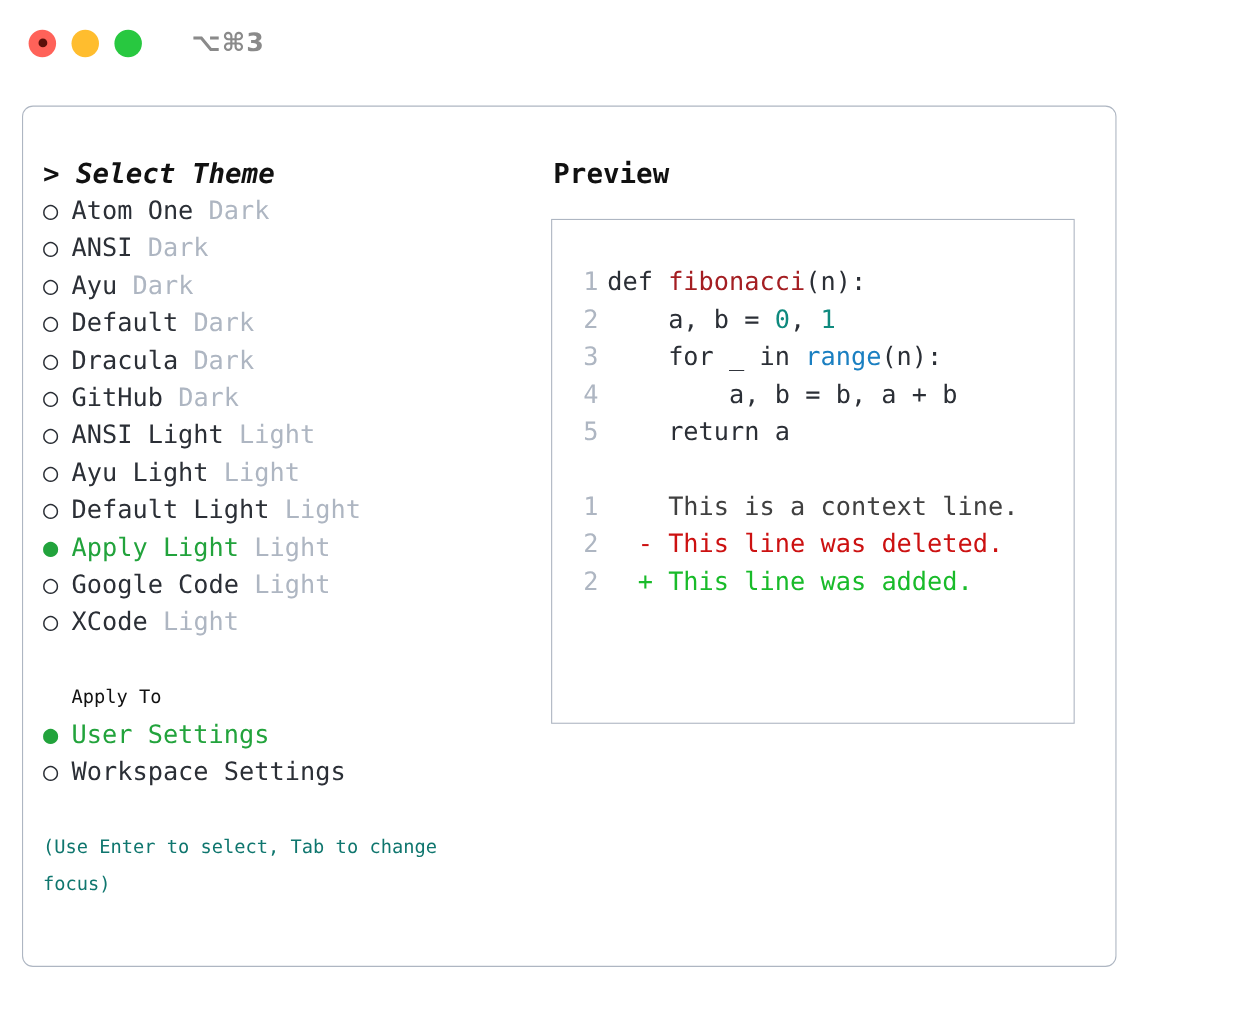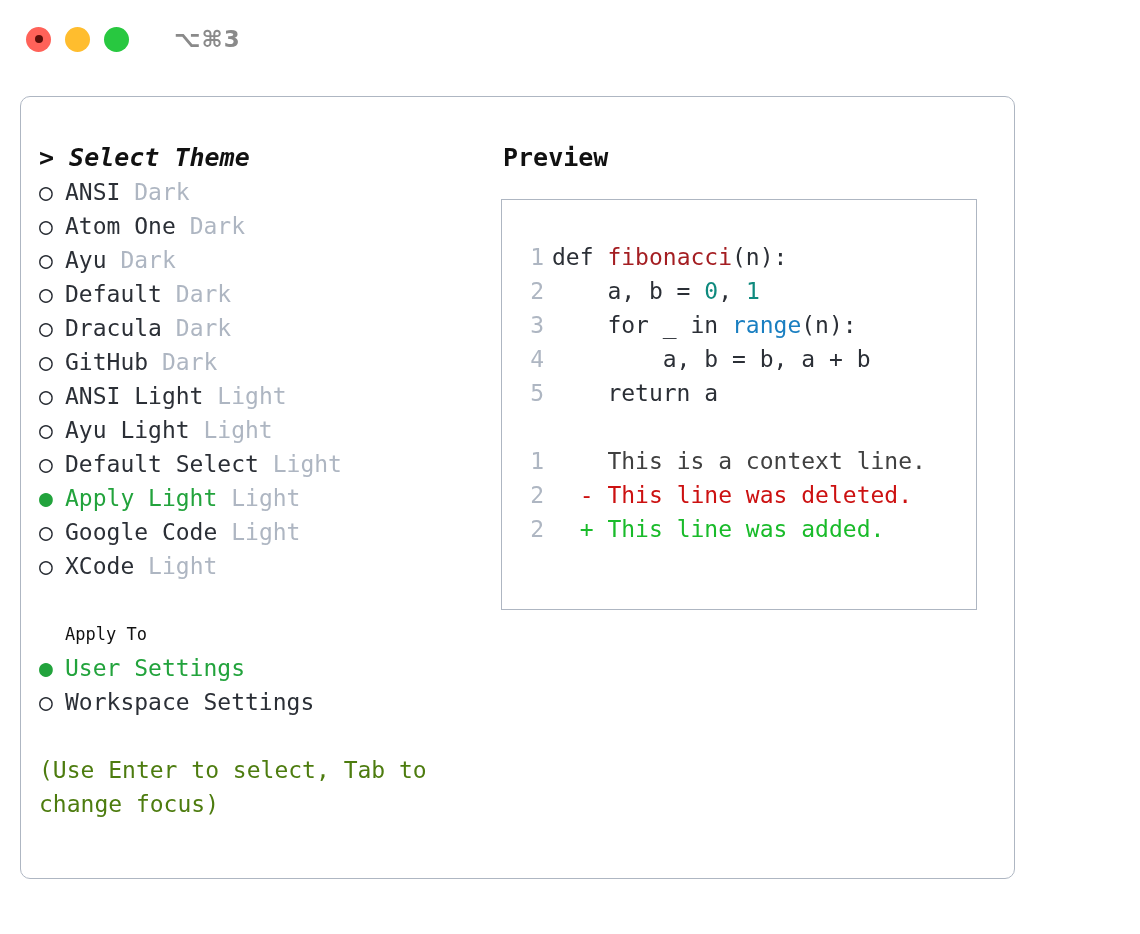--- a/index.html
+++ b/index.html
@@ -131,39 +131,39 @@
   .sub-header {
     font-size: 17px;
     line-height: 34px;
     color: #111111;
     white-space: pre;
     padding-left: 26px;
   }
 
   .hint {
     margin-top: 34px;
-    font-size: 23px;
-    line-height: 34px;
-    color: #4d7c0f;
+    font-size: 17px;
+    line-height: 34px;
+    color: #0f766e;
     width: 410px;
     word-wrap: break-word;
   }
 
   
   .preview-title {
     font-size: 25px;
     font-weight: bold;
     color: #111111;
     line-height: 34px;
     margin-left: 2px;
   }
   .preview-box {
     margin-top: 24px;
     width: 476px;
-    height: 411px;
+    height: 459px;
     border: 1.5px solid #aeb6c2;
     box-sizing: border-box;
     padding: 40px 0 0 14px;
     background: #ffffff;
   }
   .code-line {
     font-size: 23px;
     line-height: 34px;
     white-space: pre;
     color: #2b2f36;
@@ -198,29 +198,29 @@
   </div>
 
   <div class="panel">
     <div class="panel-inner">
 
       <div class="left-col">
 
         <div class="list-header">&gt; Select Theme</div>
 
         <div id="theme-list">
+            <div class="list-row"><span class="bullet">○</span><span>Atom One</span> <span class="tag">Dark</span></div>
             <div class="list-row"><span class="bullet">○</span><span>ANSI</span> <span class="tag">Dark</span></div>
-            <div class="list-row"><span class="bullet">○</span><span>Atom One</span> <span class="tag">Dark</span></div>
             <div class="list-row"><span class="bullet">○</span><span>Ayu</span> <span class="tag">Dark</span></div>
             <div class="list-row"><span class="bullet">○</span><span>Default</span> <span class="tag">Dark</span></div>
             <div class="list-row"><span class="bullet">○</span><span>Dracula</span> <span class="tag">Dark</span></div>
             <div class="list-row"><span class="bullet">○</span><span>GitHub</span> <span class="tag">Dark</span></div>
             <div class="list-row"><span class="bullet">○</span><span>ANSI Light</span> <span class="tag">Light</span></div>
             <div class="list-row"><span class="bullet">○</span><span>Ayu Light</span> <span class="tag">Light</span></div>
-            <div class="list-row"><span class="bullet">○</span><span>Default Select</span> <span class="tag">Light</span></div>
+            <div class="list-row"><span class="bullet">○</span><span>Default Light</span> <span class="tag">Light</span></div>
             <div class="list-row"><span class="bullet on">●</span><span class="label-sel">Apply Light</span> <span class="tag">Light</span></div>
             <div class="list-row"><span class="bullet">○</span><span>Google Code</span> <span class="tag">Light</span></div>
             <div class="list-row"><span class="bullet">○</span><span>XCode</span> <span class="tag">Light</span></div>
           </div>
 
         <div class="section-gap"></div>
 
         <div class="sub-header">Apply To</div>
 
         <div id="apply-to-list">

